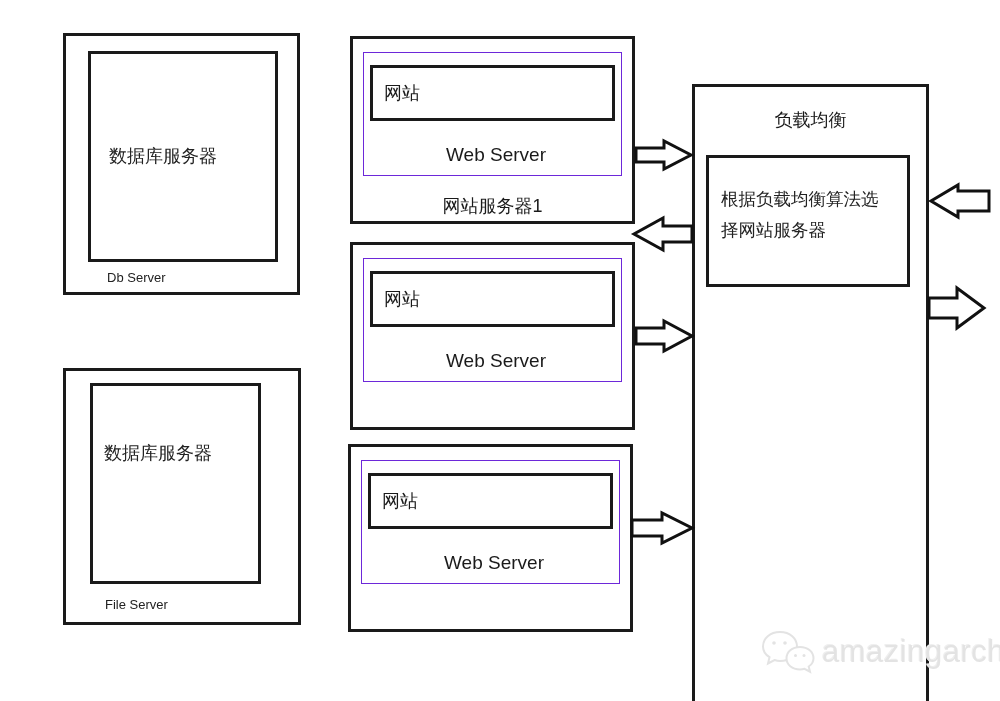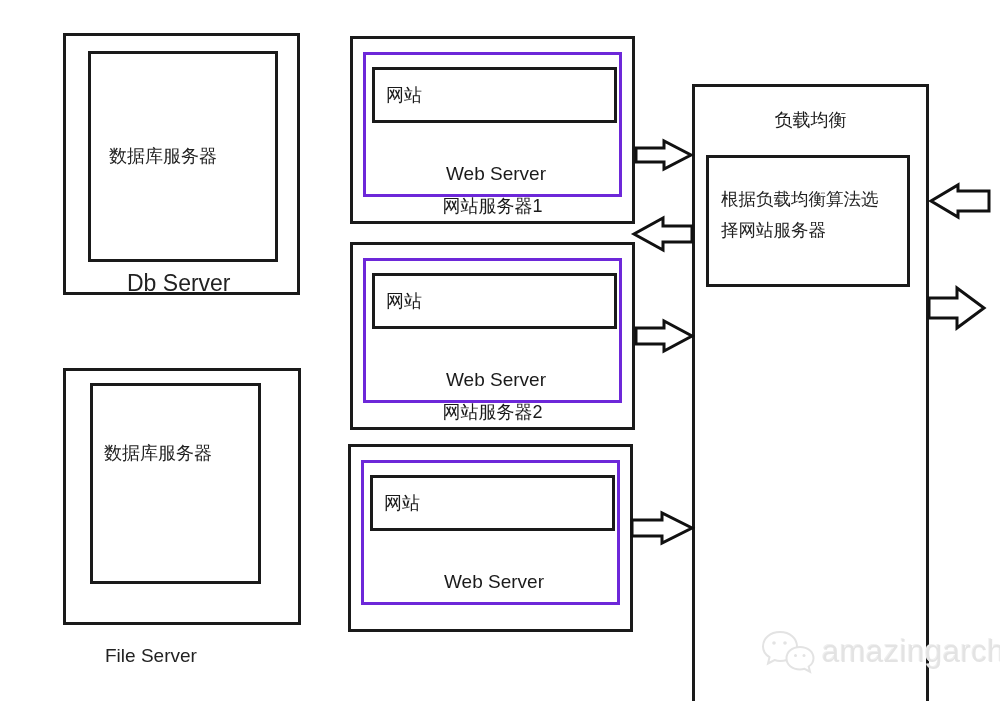--- a/index.html
+++ b/index.html
@@ -9,30 +9,30 @@
     position:relative; width:1000px; height:701px; background:#ffffff;
     overflow:hidden;
   }
   .box { position:absolute; border:3px solid #1a1a1a; background:#ffffff; }
   .lbl { position:absolute; white-space:nowrap; color:#222; }
 
   
   .db-outer   { left:63px;  top:33px;  width:237px; height:262px; }
   .db-inner   { left:88px;  top:51px;  width:190px; height:211px; }
   .db-inner-lbl  { left:109px; top:106px; font-size:18px;margin-top:38px; }
-  .db-outer-lbl  { left:107px; top:270px; font-size:23px;margin-left:20px; }
+  .db-outer-lbl  { left:107px; top:270px; font-size:13px; }
 
   .file-outer { left:63px;  top:368px; width:238px; height:257px; }
   .file-inner { left:90px;  top:383px; width:171px; height:201px; }
   .file-inner-lbl { left:104px; top:441px; font-size:18px; }
-  .file-outer-lbl { left:105px; top:597px; font-size:19px;margin-top:48px; }
+  .file-outer-lbl { left:105px; top:597px; font-size:13px; }
 
   
   .ws-outer { width:285px; height:188px; }
-  .ws-mid   { position:absolute; left:10px; top:13px; width:259px; height:145px; border:3px solid #6d28d9; }
+  .ws-mid   { position:absolute; left:10px; top:13px; width:259px; height:124px; border:1px solid #6d28d9; }
   .ws-site  { position:absolute; left:6px; top:12px; width:245px; height:56px; border:3px solid #1a1a1a;
               display:flex; align-items:center; padding-left:11px; font-size:18px; }
   .ws-server-lbl { position:absolute; left:0; right:0; bottom:9px; text-align:center; font-size:19px;padding-left:7px; }
   .ws-outer-lbl  { position:absolute; left:0; right:0; bottom:3px; text-align:center; font-size:18px; }
 
   
   .lb-box   { left:692px; top:84px; width:237px; height:660px; }
   .lb-title { position:absolute; left:0; right:0; top:21px; text-align:center; font-size:18px; }
   .lb-inner { position:absolute; left:11px; top:68px; width:204px; height:132px; border:3px solid #1a1a1a; }
   .lb-text  { position:absolute; left:12px; top:26px; width:174px;
@@ -72,21 +72,20 @@
     <div class="ws-outer-lbl">网站服务器1</div>
   </div>
 
   <div class="box ws-outer" style="left:350px;top:242px;">
     <div class="ws-mid">
       <div class="ws-site">
         <span>网站</span>
       </div>
       <div class="ws-server-lbl">Web Server</div>
     </div>
-    <div class="ws-outer-lbl">网站服务器2</div>
   </div>
 
   <div class="box ws-outer" style="left:348px;top:444px;">
     <div class="ws-mid">
       <div class="ws-site">
         <span>网站</span>
       </div>
       <div class="ws-server-lbl">Web Server</div>
     </div>
   </div>

